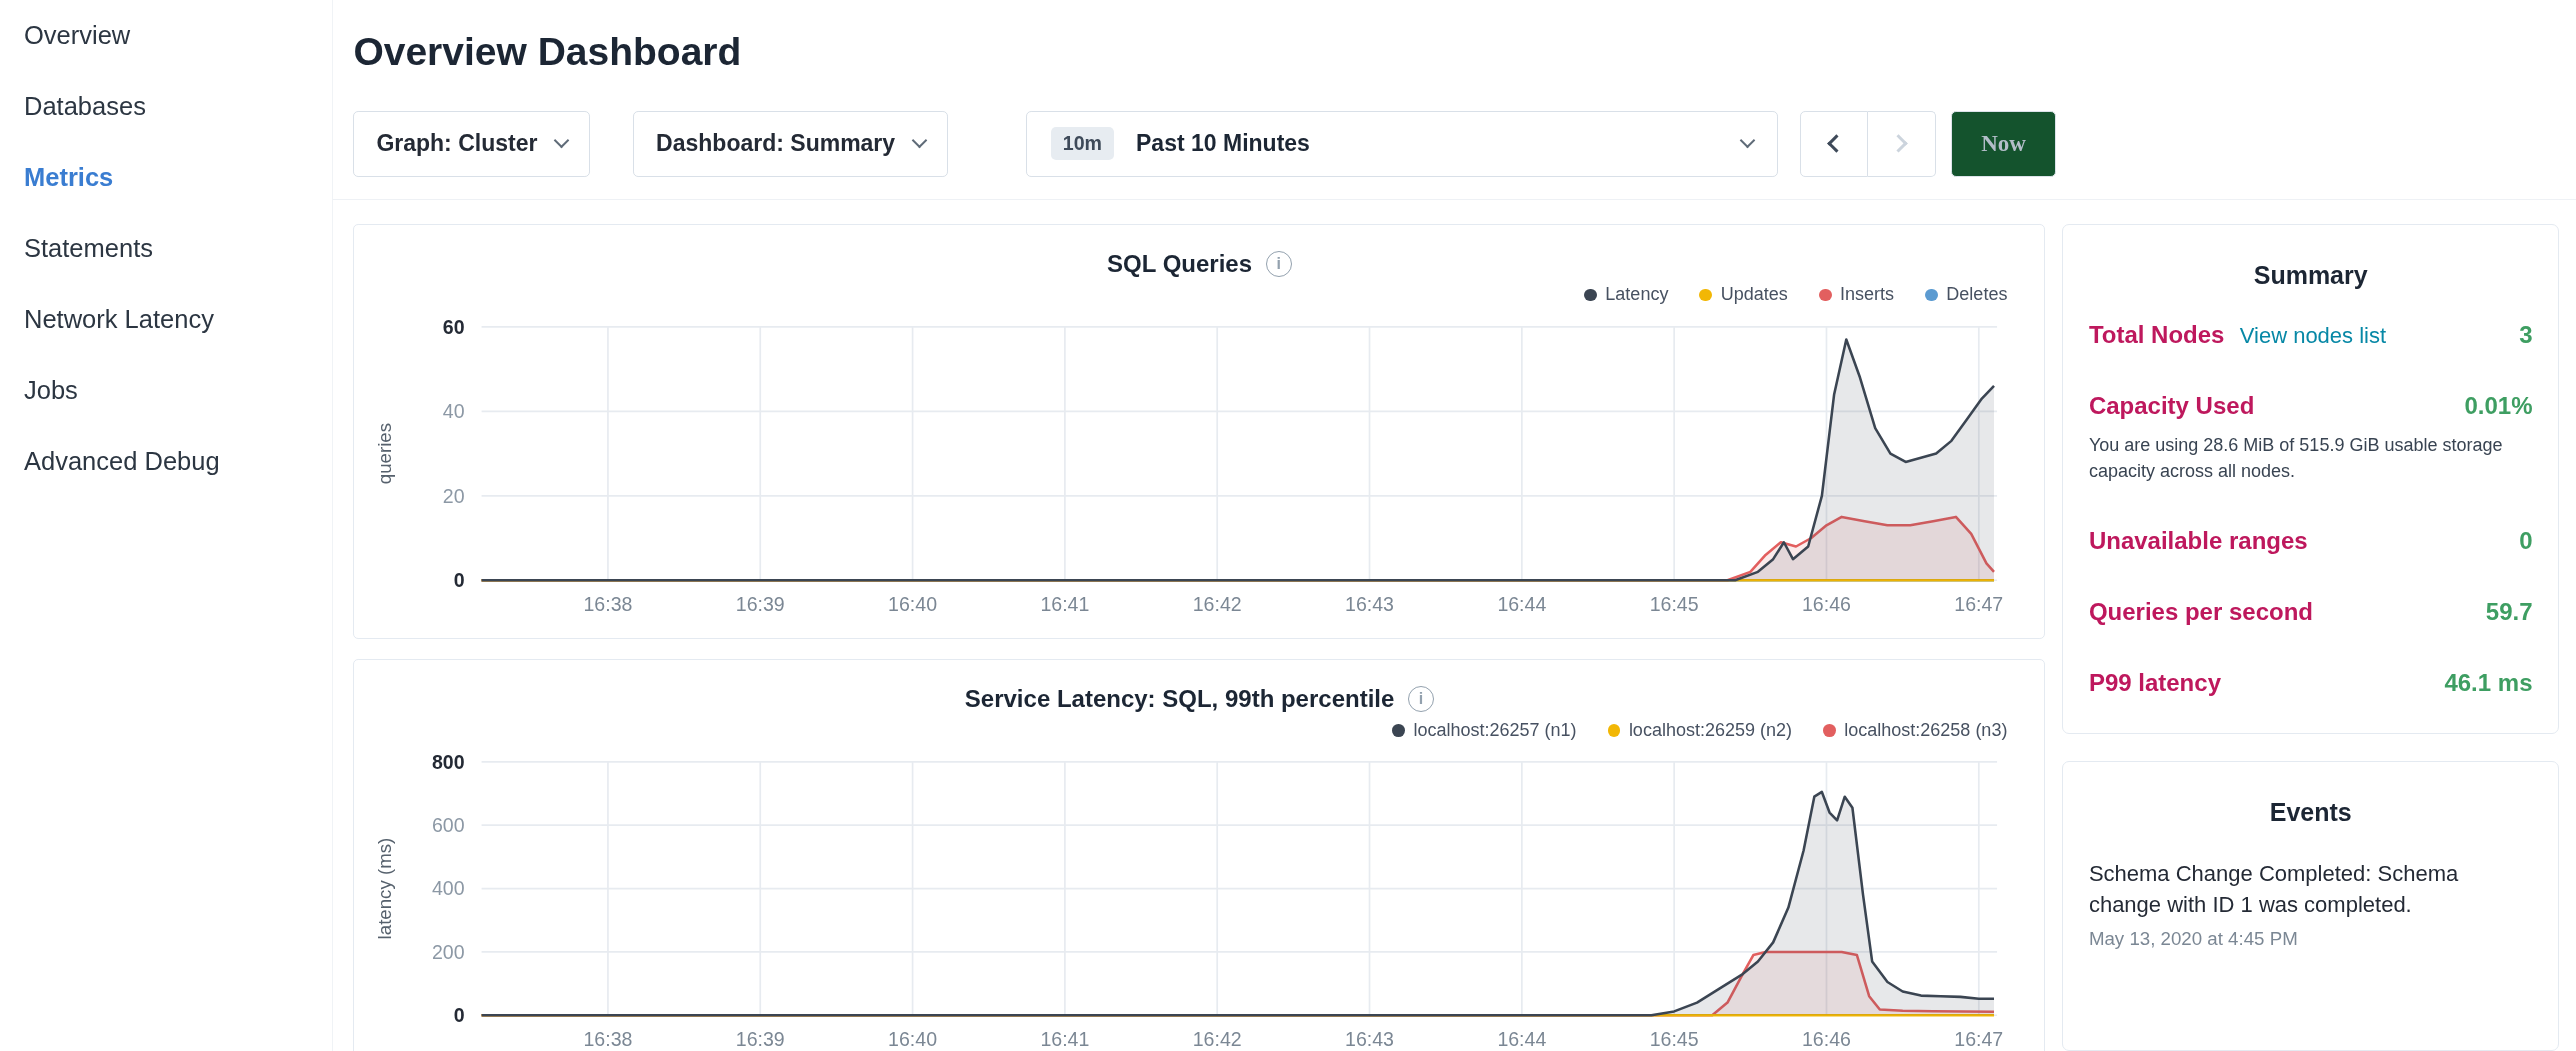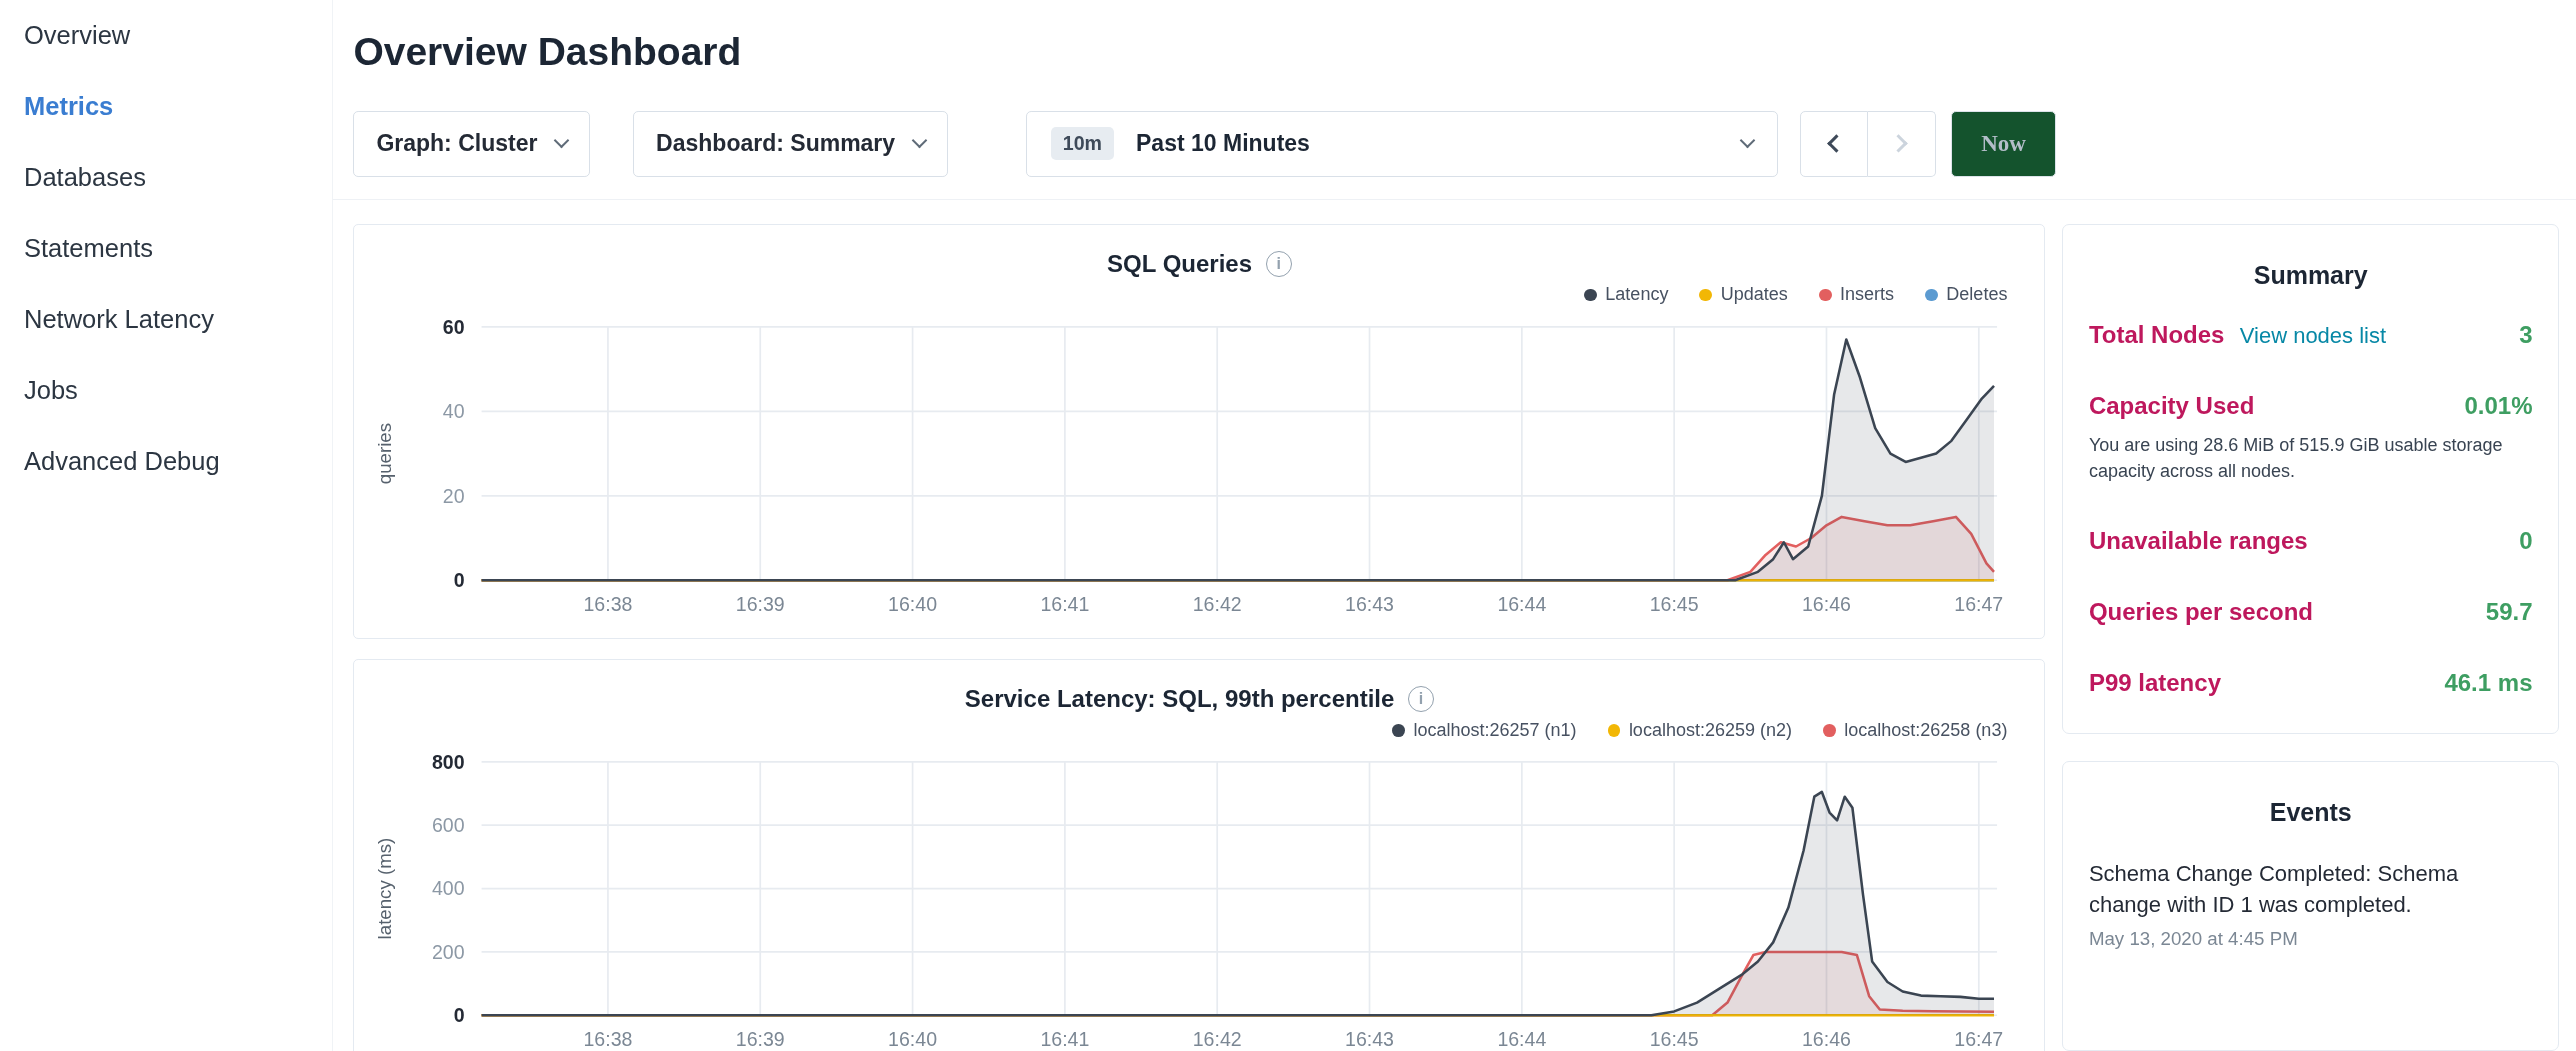--- a/index.html
+++ b/index.html
@@ -88,22 +88,22 @@
   .event-text { margin:0; font-size:22px; line-height:31px; color:#242a35; }
   .event-time { margin:8.5px 0 0; font-size:18.7px; color:#7b8794; }
 </style>
 </head>
 <body>
 
 <div class="app">
 
   <nav class="sidebar">
     <div class="nav-item">Overview</div>
+    <div class="nav-item">Databases</div>
     <div class="nav-item active">Metrics</div>
-    <div class="nav-item">Databases</div>
     <div class="nav-item">Statements</div>
     <div class="nav-item">Network Latency</div>
     <div class="nav-item">Jobs</div>
     <div class="nav-item">Advanced Debug</div>
   </nav>
 
   <div class="content">
 
     <div class="page-header">
       <h1 class="page-title">Overview Dashboard</h1>

